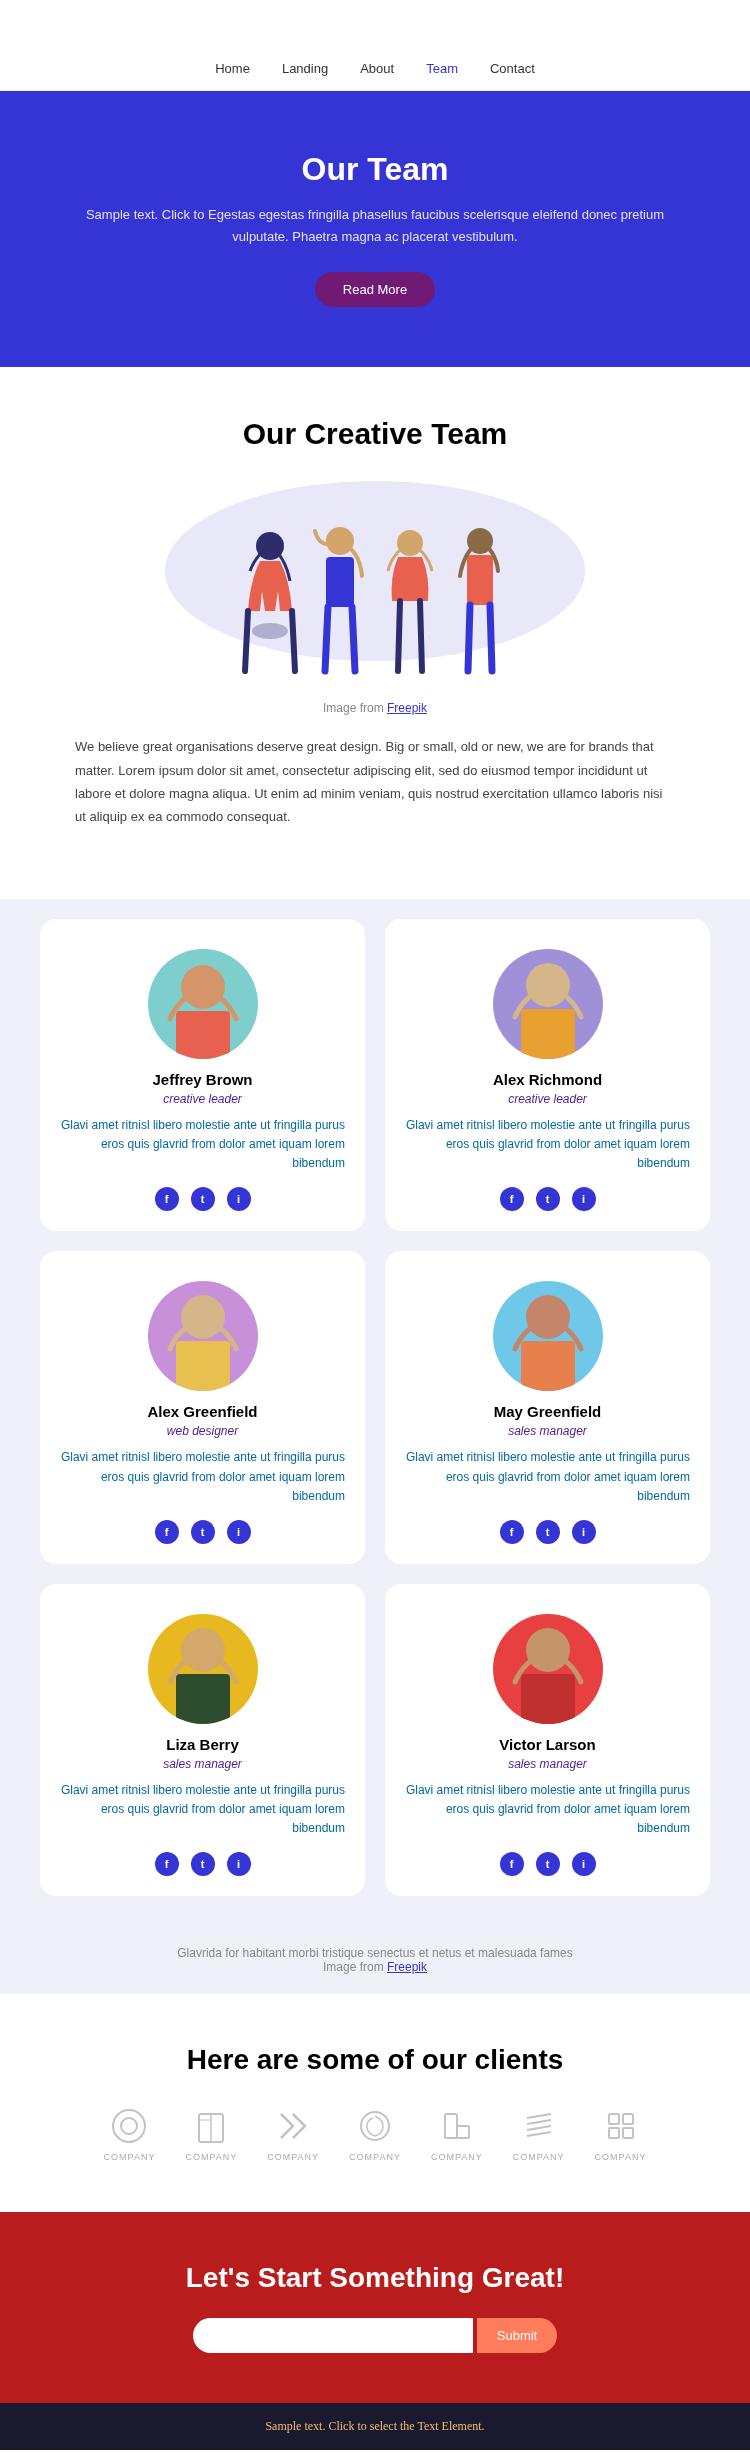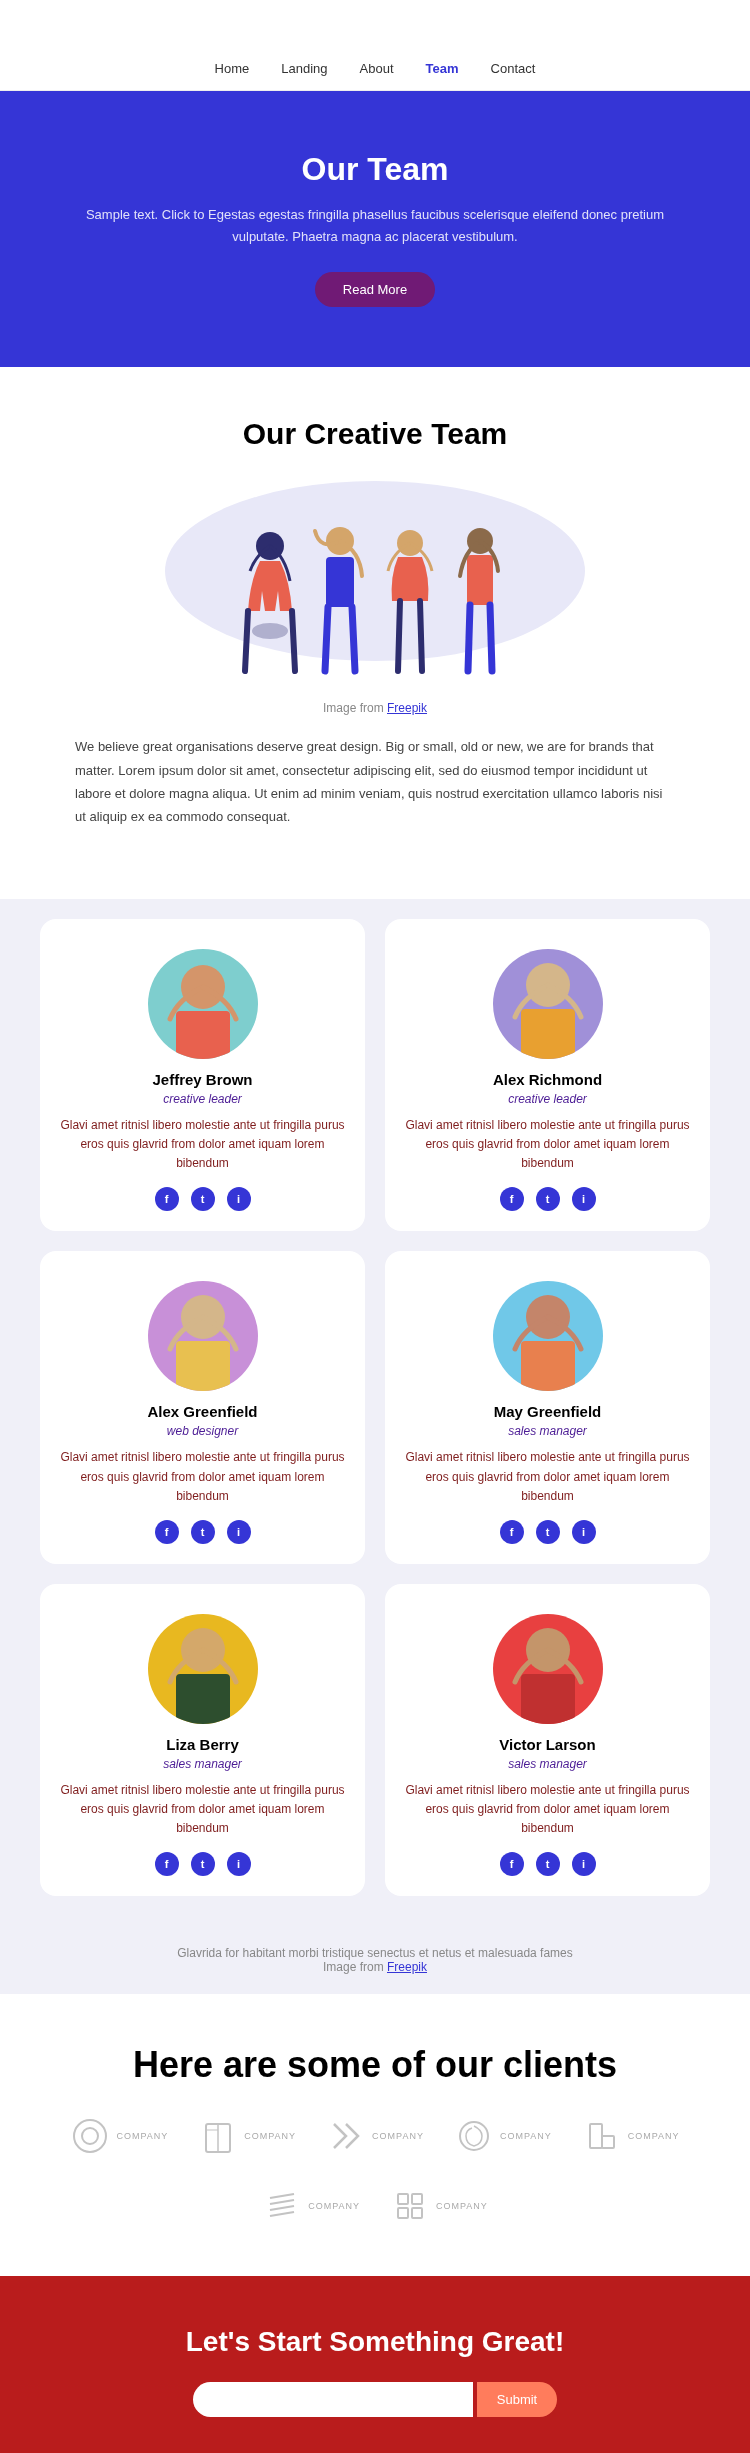--- a/index.html
+++ b/index.html
@@ -1,21 +1,21 @@
 <!DOCTYPE html>
 <html><head>
   <meta charset="utf-8">
   <style>
     * { box-sizing: border-box; margin: 0; padding: 0; }
     body { font-family: 'Georgia', serif; background: #fff; width: 750px; margin: 0 auto; }
 
     
     nav { display: flex; justify-content: center; align-items: center; gap: 32px; padding: 14px 0; background: #fff; border-bottom: 1px solid #eee; margin-top: 47px; }
     nav a { text-decoration: none; color: #333; font-size: 13px; font-family: Arial, sans-serif; }
-    nav a.active { color: #3535d6; font-weight: bold; }
+    nav a.active { color: #3535d6; font-weight: normal; }
 
     
     .hero { background: #3535d6; text-align: center; padding: 60px 80px; }
     .hero h1 { color: #fff; font-size: 32px; margin-bottom: 16px; font-family: Arial, sans-serif; }
     .hero p { color: rgba(255,255,255,0.85); font-size: 13px; line-height: 1.7; margin-bottom: 24px; font-family: Arial, sans-serif; }
     .hero-btn { background: #701a75; color: #fff; border: none; border-radius: 20px; padding: 10px 28px; font-size: 13px; cursor: pointer; font-family: Arial, sans-serif; }
 
     
     .creative-section { text-align: center; padding: 50px 60px 30px; }
     .creative-section h2 { font-size: 30px; font-family: Arial, sans-serif; font-weight: bold; margin-bottom: 20px; }
@@ -32,34 +32,34 @@
 
     
     .team-grid { display: grid; grid-template-columns: 1fr 1fr; gap: 20px; padding: 20px 40px 30px; background: #f0f0f8; }
     .team-card { background: #fff; border-radius: 16px; padding: 30px 20px 20px; text-align: center; }
     .team-avatar { width: 110px; height: 110px; border-radius: 50%; margin: 0 auto 12px; overflow: hidden; display: flex; align-items: center; justify-content: center; }
 
     .person-svg { width: 100%; height: 100%; }
 
     .team-name { font-size: 15px; font-weight: bold; font-family: Arial, sans-serif; margin-bottom: 4px; }
     .team-role { font-size: 12px; color: #4c1d95; font-family: Arial, sans-serif; margin-bottom: 10px; font-style: italic; }
-    .team-desc { font-size: 12px; color: #7f1d1d; line-height: 1.6; font-family: Arial, sans-serif; margin-bottom: 14px; text-align: center; }
+    .team-desc { font-size: 12px; color: #0369a1; line-height: 1.6; font-family: Arial, sans-serif; margin-bottom: 14px; text-align: right; }
     .social-icons { display: flex; justify-content: center; gap: 12px; }
     .social-icon { width: 24px; height: 24px; background: #3535d6; border-radius: 50%; display: flex; align-items: center; justify-content: center; cursor: pointer; }
     .social-icon span { color: #fff; font-size: 11px; font-weight: bold; font-family: Arial, sans-serif; }
 
     
     .team-footer-credit { text-align: center; padding: 20px; font-size: 12px; color: #888; font-family: Arial, sans-serif; background: #f0f0f8; }
     .team-footer-credit a { color: #3535d6; }
 
     
     .clients-section { padding: 50px 40px; text-align: center; }
-    .clients-section h2 { font-size: 36px; font-family: Arial, sans-serif; font-weight: bold; margin-bottom: 30px; }
+    .clients-section h2 { font-size: 28px; font-family: Arial, sans-serif; font-weight: bold; margin-bottom: 30px; }
     .clients-logos { display: flex; justify-content: center; gap: 30px; flex-wrap: wrap; }
-    .client-logo { display: flex; flex-direction: row; align-items: center; gap: 6px; }
+    .client-logo { display: flex; flex-direction: column; align-items: center; gap: 6px; }
     .client-logo svg { width: 40px; height: 40px; opacity: 0.5; }
     .client-label { font-size: 9px; color: #aaa; font-family: Arial, sans-serif; letter-spacing: 1px; text-transform: uppercase; }
 
     
     .cta-section { background: #b91c1c; text-align: center; padding: 50px 60px; }
     .cta-section h2 { color: #fff; font-size: 28px; font-family: Arial, sans-serif; font-weight: bold; margin-bottom: 24px; }
     .cta-form { display: flex; justify-content: center; gap: 4px; }
     .cta-input { width: 280px; padding: 10px 16px; border: none; border-radius: 20px 0 0 20px; font-size: 13px; font-family: Arial, sans-serif; outline: none; }
     .cta-submit { background: #ff7c5c; color: #fff; border: none; border-radius: 0 20px 20px 0; padding: 10px 20px; font-size: 13px; cursor: pointer; font-family: Arial, sans-serif; }
 

